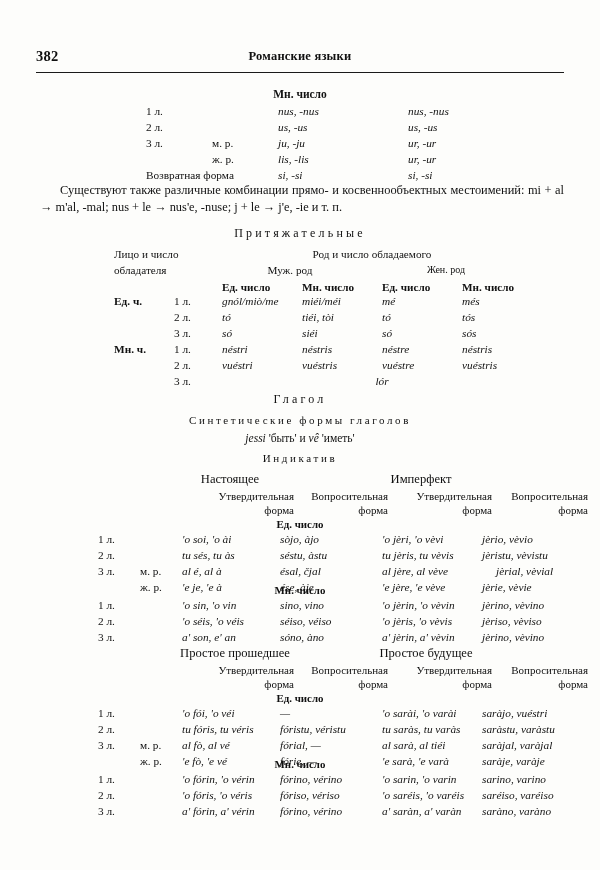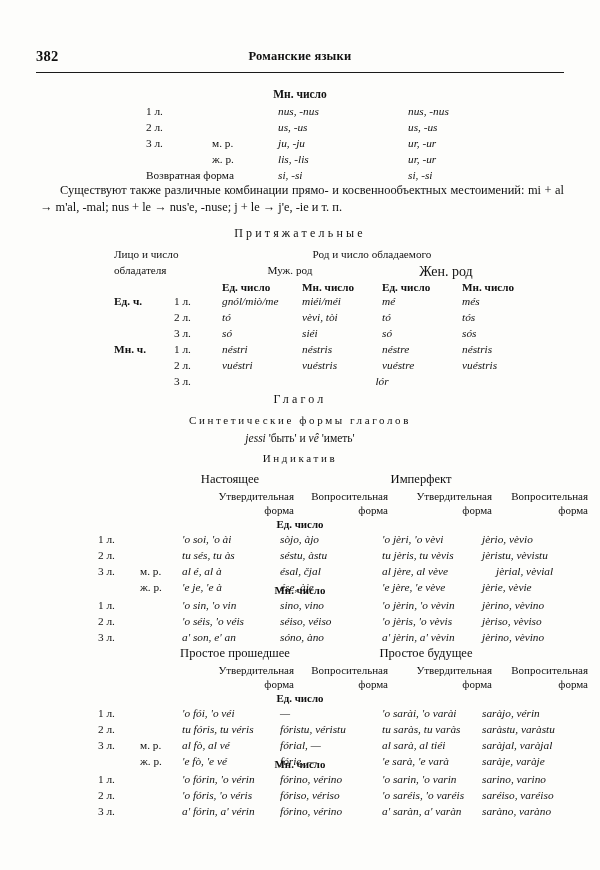--- a/index.html
+++ b/index.html
@@ -167,21 +167,21 @@
     </div>
 
   <div class="para">Существуют также различные комбинации прямо- и косвеннообъектных местоимений: mi + al → m'al, -mal; nus + le → nus'e, -nuse; j + le → j'e, -ie и т. п.</div>
 
   <div class="blk spaced" style="top:226px;">Притяжательные</div>
 
   <div class="blk" style="left:114px; top:248px; font-size:11.2px;">Лицо и число</div>
   <div class="blk" style="left:114px; top:264px; font-size:11.2px;">обладателя</div>
   <div class="blk" style="left:222px; top:248px; width:300px; text-align:center; font-size:11.2px;">Род и число обладаемого</div>
   <div class="blk" style="left:222px; top:264px; width:136px; text-align:center; font-size:11.2px;">Муж. род</div>
-  <div class="blk" style="left:378px; top:264px; width:136px; text-align:center; font-size:14px;">Жен. род</div>
+  <div class="blk" style="left:378px; top:264px; width:136px; text-align:center; font-size:10px;">Жен. род</div>
 
   <div class="tbl" id="possessive-colheads" style="left:36px; top:280px; width:528px;">
       <div class="row" style="height: 16px;">
         <span class="cell bd" style="left: 186px; font-size: 11.2px;">Ед. число</span>
         <span class="cell bd" style="left: 266px; font-size: 11.2px;">Мн. число</span>
         <span class="cell bd" style="left: 346px; font-size: 11.2px;">Ед. число</span>
         <span class="cell bd" style="left: 426px; font-size: 11.2px;">Мн. число</span>
       </div>
     </div>
   <div class="tbl" id="possessive-table" style="left:36px; top:294px; width:528px;">
@@ -189,21 +189,21 @@
         <span class="cell bd" style="left: 78px;">Ед. ч.</span>
         <span class="cell" style="left: 138px;">1 л.</span>
         <span class="cell it" style="left: 186px;">gnól/miò/me</span>
         <span class="cell it" style="left: 266px;">miéi/méi</span>
         <span class="cell it" style="left: 346px;">mé</span>
         <span class="cell it" style="left: 426px;">més</span>
       </div>
       <div class="row" style="height: 16px;">
         <span class="cell" style="left: 138px;">2 л.</span>
         <span class="cell it" style="left: 186px;">tó</span>
-        <span class="cell it" style="left: 266px;">vèvi, tòi</span>
+        <span class="cell it" style="left: 266px;">tiéi, tòi</span>
         <span class="cell it" style="left: 346px;">tó</span>
         <span class="cell it" style="left: 426px;">tós</span>
       </div>
       <div class="row" style="height: 16px;">
         <span class="cell" style="left: 138px;">3 л.</span>
         <span class="cell it" style="left: 186px;">só</span>
         <span class="cell it" style="left: 266px;">siéi</span>
         <span class="cell it" style="left: 346px;">só</span>
         <span class="cell it" style="left: 426px;">sós</span>
       </div>
@@ -335,21 +335,21 @@
       </div>
     </div>
 
   <div class="blk" style="left:36px; top:692px; width:528px; text-align:center; font-size:10.9px; font-weight:bold;">Ед. число</div>
   <div class="tbl" id="tense2-sg" style="left:36px; top:706px; width:528px;">
       <div class="row" style="height: 16px;">
         <span class="cell" style="left: 62px;">1 л.</span>
         <span class="cell it" style="left: 146px;">'o fói, 'o véi</span>
         <span class="cell it" style="left: 244px;">—</span>
         <span class="cell it" style="left: 346px;">'o saràі, 'o varài</span>
-        <span class="cell it" style="left: 446px;">saràjo, vérin</span>
+        <span class="cell it" style="left: 446px;">saràjo, vuéstri</span>
       </div>
       <div class="row" style="height: 16px;">
         <span class="cell" style="left: 62px;">2 л.</span>
         <span class="cell it" style="left: 146px;">tu fóris, tu véris</span>
         <span class="cell it" style="left: 244px;">fóristu, véristu</span>
         <span class="cell it" style="left: 346px;">tu saràs, tu varàs</span>
         <span class="cell it" style="left: 446px;">saràstu, varàstu</span>
       </div>
       <div class="row" style="height: 16px;">
         <span class="cell" style="left: 62px;">3 л.</span>

